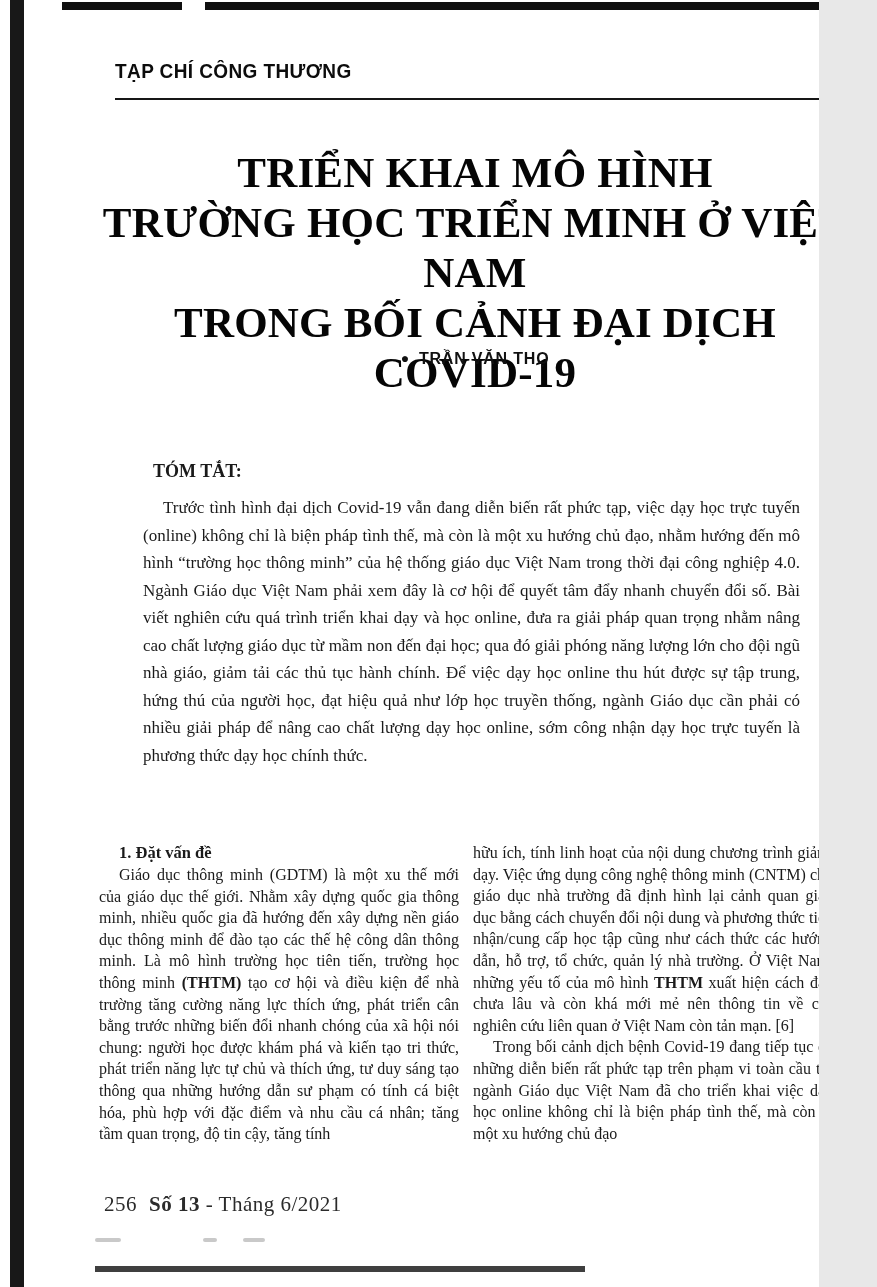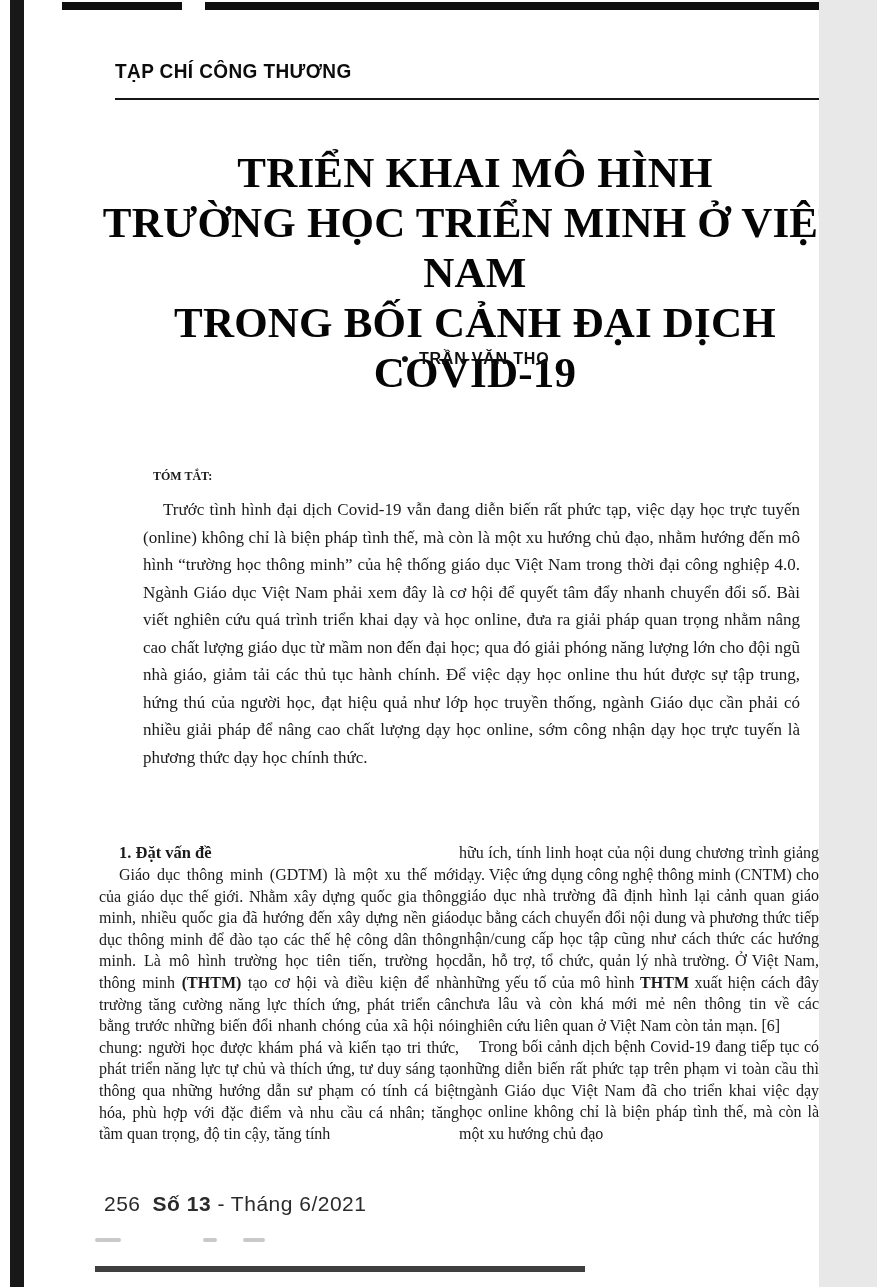--- a/index.html
+++ b/index.html
@@ -36,34 +36,34 @@
     color:#050505;letter-spacing:0.2px;
   }
   .author-line{
     position:absolute;left:95px;top:350px;width:760px;text-align:center;
     font-family:"Liberation Sans", sans-serif;font-weight:bold;
     font-size:16px;letter-spacing:0.8px;color:#111;
   }
   .author-line .bullet{font-size:14px;margin-right:9px;position:relative;top:-1px;}
   
   .abstract-block{position:absolute;left:131px;top:461px;width:681px;}
-  .abstract-heading{font-weight:bold;font-size:12px;padding-left:22px;margin:8px 0 3px 0;}
+  .abstract-heading{font-weight:bold;font-size:18px;padding-left:22px;margin:0 0 3px 0;}
   .abstract-block p{margin:12px;font-size:17px;line-height:27.5px;text-align:justify;text-indent:20px;}
   .kw-label{font-weight:bold;}
   
-  .columns{position:absolute;left:99px;top:842px;width:734px;display:flex;}
+  .columns{position:absolute;left:99px;top:842px;width:734px;display:flex;gap:14px;}
   .col{width:360px;font-size:16px;line-height:21.6px;text-align:justify;}
   .section-heading{font-size:16.5px;font-weight:bold;margin:0;padding-left:20px;line-height:22px;}
   .col p{margin:0;}
   .col p.indent{text-indent:20px;}
   .seg-b{font-weight:bold;}
   
   .footer{
     position:absolute;left:104px;top:1192px;
-    font-family:Liberation Sans, sans-serif;
+    font-family:Liberation Serif, serif;
     font-size:21px;color:#2b2b2b;letter-spacing:0.5px;
   }
   .footer .pgnum{margin-right:12px;}
   .footer .issue{font-weight:bold;}
 </style>
 </head>
 <body>
 
 <div id="page">
 

